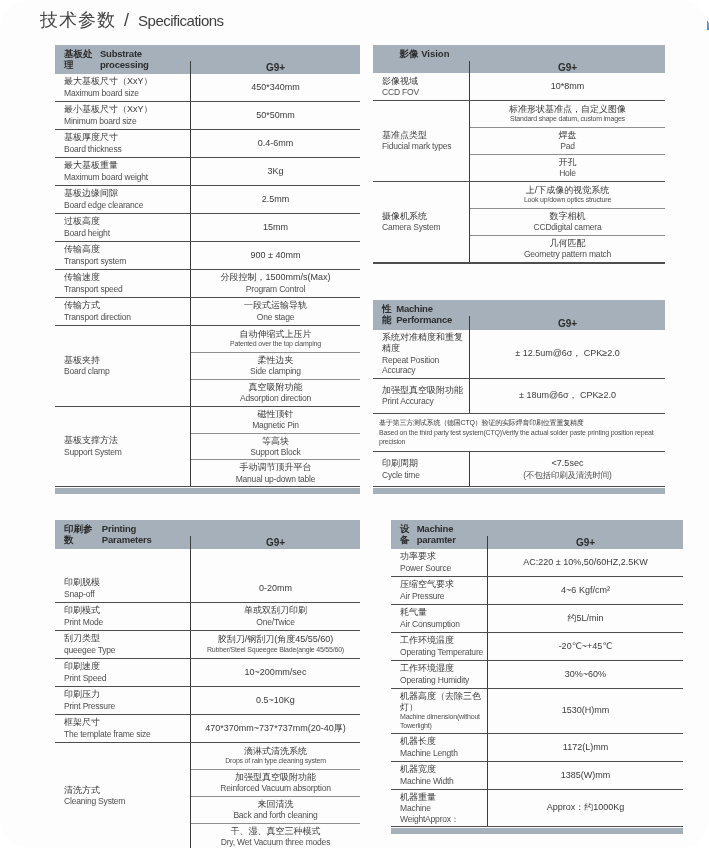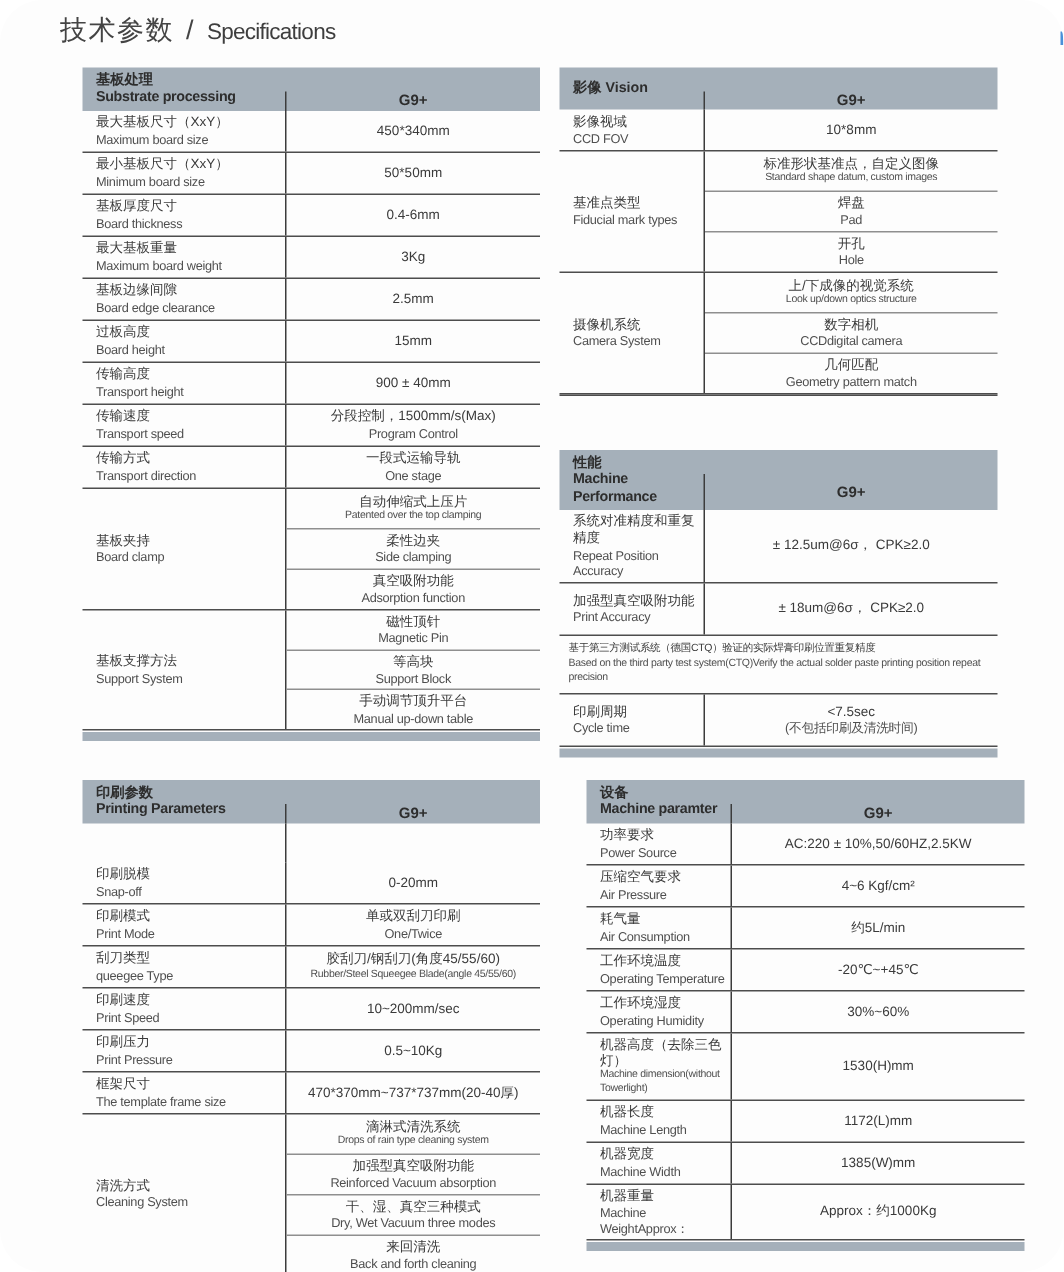--- a/index.html
+++ b/index.html
@@ -16,21 +16,21 @@
 
   
   .spec-table{position:absolute;box-sizing:border-box;background:transparent;}
   .tbl-substrate{left:55px;top:45px;width:305px;--lw:135px;}
   .tbl-vision{left:373px;top:45px;width:292px;--lw:96px;}
   .tbl-performance{left:373px;top:300px;width:292px;--lw:96px;}
   .tbl-printing{left:55px;top:520px;width:305px;--lw:135px;}
   .tbl-machine{left:391px;top:520px;width:292px;--lw:96px;}
 
   .t-head{display:flex;background:#a5b0ba;min-height:28px;align-items:stretch;}
-  .t-head-label{width:var(--lw);box-sizing:border-box;padding:3px 2px 3px 9px;display:flex;flex-direction:column;justify-content:center;}
+  .t-head-label{width:var(--lw);box-sizing:border-box;padding:3px 2px 3px 9px;display:flex;flex-direction:row;justify-content:center;}
   .t-head-label .zh{font-size:9.5px;font-weight:700;color:#2d2d2d;line-height:1.2;}
   .t-head-label .en-h{font-size:9.5px;font-weight:700;color:#2d2d2d;line-height:1.2;letter-spacing:-0.2px;}
   .t-head-col{flex:1;border-left:1.5px solid #3c3c3c;display:flex;align-items:center;justify-content:center;font-size:10px;font-weight:700;color:#2d2d2d;margin-top:16px;}
 
   .t-row{display:flex;min-height:27px;border-bottom:1.2px solid #4d4d4d;align-items:stretch;}
   .t-row.spacer{min-height:26px;border-bottom:none;}
   .t-label{width:var(--lw);box-sizing:border-box;padding:2px 2px 2px 9px;display:flex;flex-direction:column;justify-content:center;}
   .t-label .zh{font-size:9px;color:#3a3a3a;line-height:1.25;}
   .t-label .en{font-size:8.5px;color:#4f4f4f;line-height:1.25;letter-spacing:-0.2px;}
   .t-val{flex:1;border-left:1.5px solid #3c3c3c;display:flex;flex-direction:column;}
@@ -128,21 +128,21 @@
         </div>
         <div class="t-val">
           <div class="cell">
             <div class="v1">15mm</div>
           </div>
         </div>
       </div>
       <div class="t-row">
         <div class="t-label">
           <div class="zh">传输高度</div>
-          <div class="en">Transport height</div>
+          <div class="en">Transport system</div>
         </div>
         <div class="t-val">
           <div class="cell">
             <div class="v1">900 ± 40mm</div>
           </div>
         </div>
       </div>
       <div class="t-row">
         <div class="t-label">
           <div class="zh">传输速度</div>
@@ -176,21 +176,21 @@
           <div class="cell">
             <div class="v1">自动伸缩式上压片</div>
             <div class="v2 small">Patented over the top clamping</div>
           </div>
           <div class="cell">
             <div class="v1">柔性边夹</div>
             <div class="v2">Side clamping</div>
           </div>
           <div class="cell">
             <div class="v1">真空吸附功能</div>
-            <div class="v2">Adsorption function</div>
+            <div class="v2">Adsorption direction</div>
           </div>
         </div>
       </div>
       <div class="t-row">
         <div class="t-label">
           <div class="zh">基板支撑方法</div>
           <div class="en">Support System</div>
         </div>
         <div class="t-val">
           <div class="cell">
@@ -404,26 +404,26 @@
         <div class="t-val">
           <div class="cell">
             <div class="v1">滴淋式清洗系统</div>
             <div class="v2 small">Drops of rain type cleaning system</div>
           </div>
           <div class="cell">
             <div class="v1">加强型真空吸附功能</div>
             <div class="v2">Reinforced Vacuum absorption</div>
           </div>
           <div class="cell">
+            <div class="v1">来回清洗</div>
+            <div class="v2">Back and forth cleaning</div>
+          </div>
+          <div class="cell">
             <div class="v1">干、湿、真空三种模式</div>
             <div class="v2">Dry, Wet Vacuum three modes</div>
-          </div>
-          <div class="cell">
-            <div class="v1">来回清洗</div>
-            <div class="v2">Back and forth cleaning</div>
           </div>
         </div>
       </div>
     </div>
   <div class="spec-table tbl-machine">
       <div class="t-head">
         <div class="t-head-label">
           <div class="zh">设备</div>
           <div class="en-h">Machine paramter</div>
         </div>

